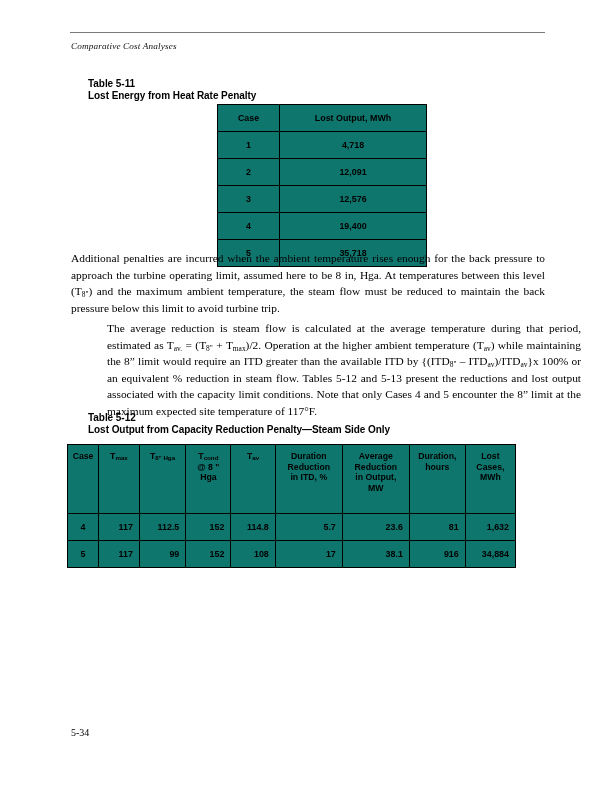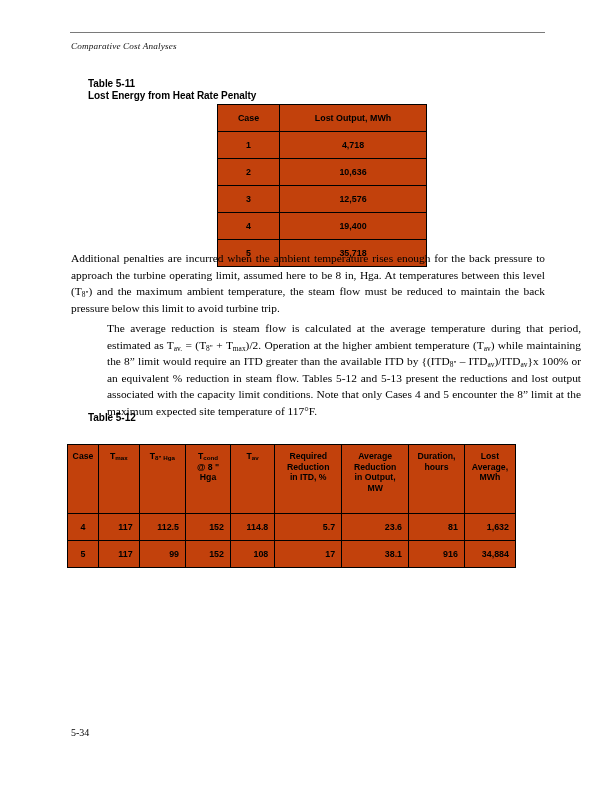--- a/index.html
+++ b/index.html
@@ -68,21 +68,21 @@
     font-size: 7.4px;
     vertical-align: -0.22em;
     line-height: 0;
   }
 
   
   table {
     border-collapse: collapse;
     position: absolute;
     font-family: "Liberation Sans", sans-serif;
-    background: #c2410c;
+    background: #0f766e;
   }
   table td, table th {
     border: 1px solid #000;
     font-weight: bold;
     color: #000;
     padding: 0;
   }
 
   
   #table-5-11 {
@@ -171,21 +171,21 @@
         <th class="col-out">Lost Output, MWh</th>
       </tr>
     </thead>
     <tbody>
       <tr>
         <td class="col-case">1</td>
         <td class="col-out val">4,718</td>
       </tr>
       <tr>
         <td class="col-case">2</td>
-        <td class="col-out val">10,636</td>
+        <td class="col-out val">12,091</td>
       </tr>
       <tr>
         <td class="col-case">3</td>
         <td class="col-out val">12,576</td>
       </tr>
       <tr>
         <td class="col-case">4</td>
         <td class="col-out val">19,400</td>
       </tr>
       <tr>
@@ -198,20 +198,21 @@
   <div class="para" style="left:71px; top:250px; width:474px;">
     <span>Additional penalties are incurred when the ambient temperature rises enough for the back pressure to approach the turbine operating limit, assumed here to be 8 in, Hga. At temperatures between this level (T</span><sub>8"</sub><span>) and the maximum ambient temperature, the steam flow must be reduced to maintain the back pressure below this limit to avoid turbine trip.</span>
   </div>
 
   <div class="para" style="left:71px; top:320px; width:474px;margin-left:36px;">
     <span>The average reduction is steam flow is calculated at the average temperature during that period, estimated as T</span><sub>av.</sub><span> = (T</span><sub>8"</sub><span> + T</span><sub>max</sub><span>)/2. Operation at the higher ambient temperature (T</span><sub>av</sub><span>) while maintaining the 8” limit would require an ITD greater than the available ITD by {(ITD</span><sub>8"</sub><span> – ITD</span><sub>av</sub><span>)/ITD</span><sub>av</sub><span>}x 100% or an equivalent % reduction in steam flow. Tables 5-12 and 5-13 present the reductions and lost output associated with the capacity limit conditions. Note that only Cases 4 and 5 encounter the 8” limit at the maximum expected site temperature of 117°F.</span>
   </div>
 
   <div class="caption" style="left:88px; top:412px;">
     <span class="cap-line">Table 5-12</span>
+    <span class="cap-line">Lost Output from Capacity Reduction Penalty—Steam Side Only</span>
   </div>
 
   <table id="table-5-12">
     <thead>
       <tr>
         <th class="c-case">Case</th>
         <th class="c-tmax">
           <span>T</span><sub>max</sub>
         </th>
         <th class="c-t8">
@@ -219,37 +220,37 @@
         </th>
         <th class="c-tcond">
           <span class="th-stack"><span>T</span><sub>cond</sub></span>
           <span class="th-stack">@ 8 "</span>
           <span class="th-stack">Hga</span>
         </th>
         <th class="c-tav">
           <span>T</span><sub>av</sub>
         </th>
         <th class="c-redit">
-          <span class="th-stack">Required</span>
+          <span class="th-stack">Duration</span>
           <span class="th-stack">Reduction</span>
           <span class="th-stack">in ITD, %</span>
         </th>
         <th class="c-avred">
           <span class="th-stack">Average</span>
           <span class="th-stack">Reduction</span>
           <span class="th-stack">in Output,</span>
           <span class="th-stack">MW</span>
         </th>
         <th class="c-dur">
           <span class="th-stack">Duration,</span>
           <span class="th-stack">hours</span>
         </th>
         <th class="c-lost">
           <span class="th-stack">Lost</span>
-          <span class="th-stack">Average,</span>
+          <span class="th-stack">Cases,</span>
           <span class="th-stack">MWh</span>
         </th>
       </tr>
     </thead>
     <tbody>
       <tr>
         <td class="c-case case-cell">4</td>
         <td class="c-tmax">117</td>
         <td class="c-t8">112.5</td>
         <td class="c-tcond">152</td>

